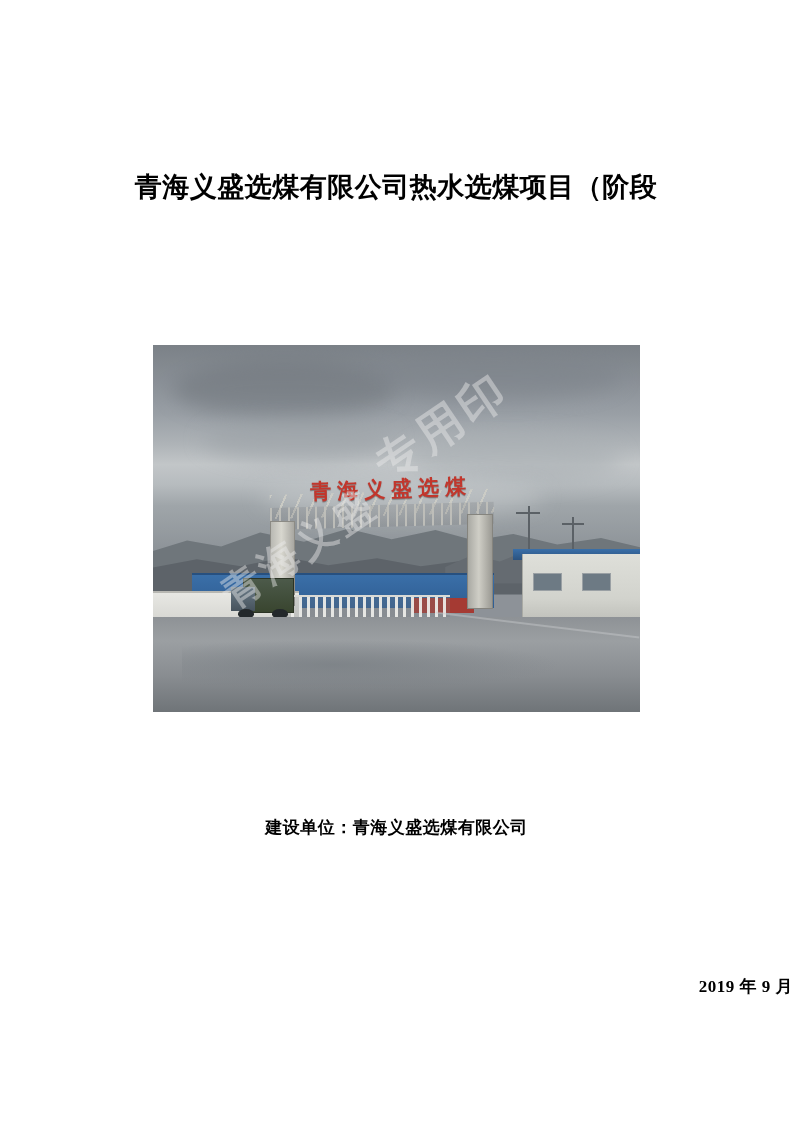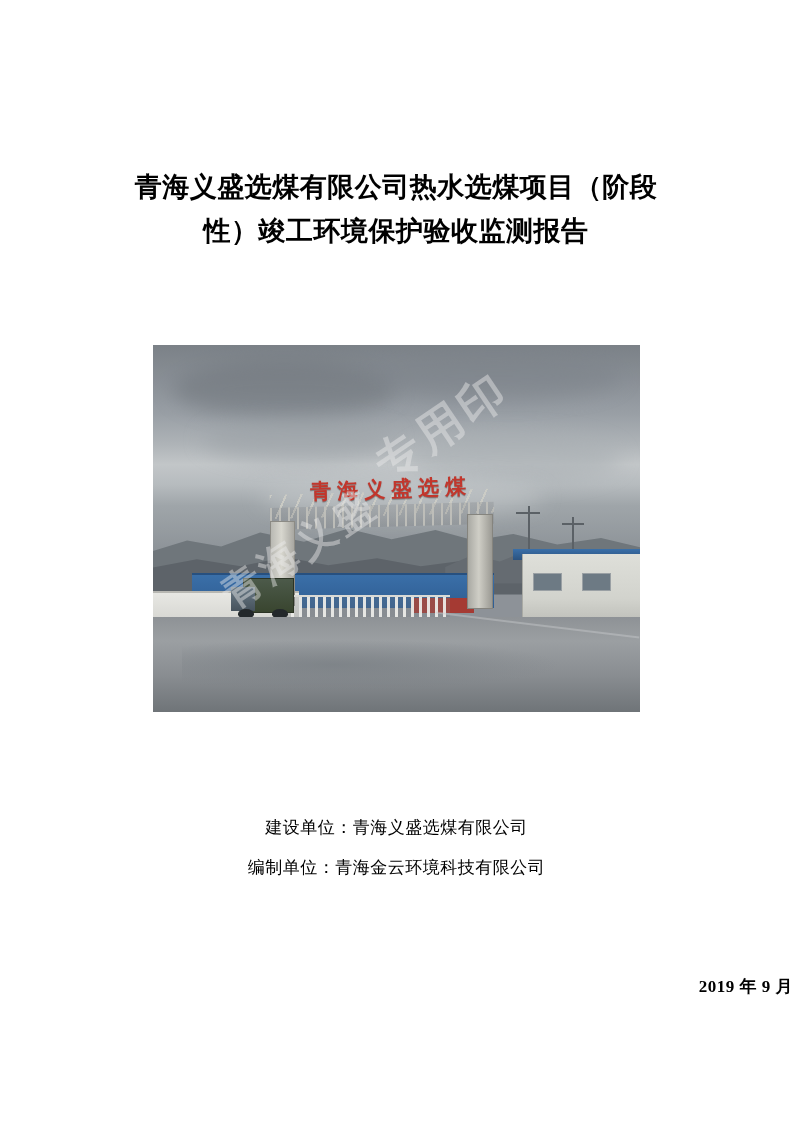--- a/index.html
+++ b/index.html
@@ -337,21 +337,21 @@
   
   .units {
     position: absolute;
     top: 808px;
     left: 0;
     width: 793px;
     text-align: center;
   }
   .unit-line {
     font-size: 17px;
-    font-weight: normal;
+    font-weight: bold;
     line-height: 40px;
     letter-spacing: 0.5px;
   }
 
   
   .date-line {
     position: absolute;
     top: 975px;
     left: 0;
     width: 793px;
@@ -361,21 +361,20 @@
     letter-spacing: 0.5px;
   }
 </style>
 </head>
 <body>
 
 <div class="page">
 
   <div class="title-block">
     <div class="title-line">青海义盛选煤有限公司热水选煤项目（阶段</div>
-    <div class="title-line">性）竣工环境保护验收监测报告</div>
   </div>
 
   <div class="photo-wrap">
     <div class="photo">
 
       <div class="sky"></div>
       <div class="cloud c1"></div>
       <div class="cloud c2"></div>
       <div class="cloud c3"></div>
       <div class="cloud c4"></div>
@@ -419,18 +418,17 @@
       <div class="watermark">
         <div class="wm-text wm-a">专用印</div>
         <div class="wm-text wm-b">青海义盛</div>
       </div>
 
     </div>
   </div>
 
   <div class="units">
     <div class="unit-line">建设单位：青海义盛选煤有限公司</div>
-    <div class="unit-line">编制单位：青海金云环境科技有限公司</div>
   </div>
 
   <div class="date-line">2019 年 9 月</div>
 
 </div>
 
 </body></html>

